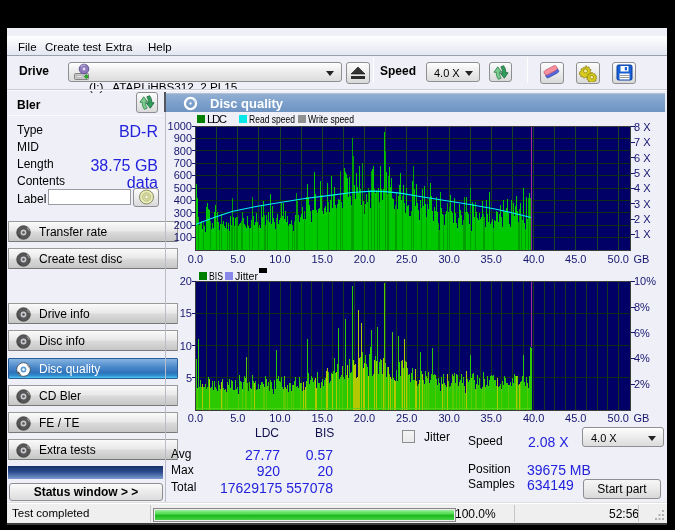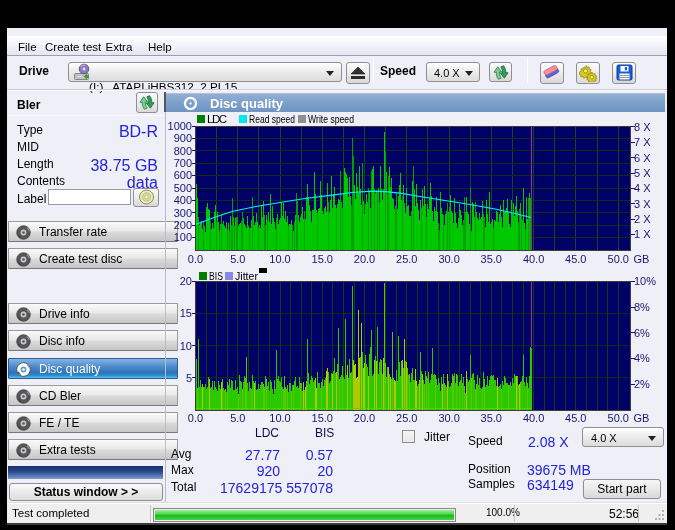--- a/index.html
+++ b/index.html
@@ -365,21 +365,21 @@
   <span class="ilab" style="left:461px;top:449px">Samples</span>
   <span class="ival" style="left:520px;top:449px">634149</span>
   <div class="pbtn" id="startpart">Start part</div>
 
   <div id="statusbar">
     <span class="abs" style="left:5px;top:4px;font-size:11.5px">Test completed</span>
     <div class="sbsep" style="left:143px"></div>
     <div id="pbar">
         <div id="pfill"></div>
       </div>
-    <span class="abs" style="left:479px;top:4px;font-size:10px">100.0%</span>
+    <span class="abs" style="left:448px;top:4px;font-size:12px">100.0%</span>
     <div class="sbsep" style="left:507px"></div>
     <span class="abs" style="left:602px;top:4px;font-size:12px">52:56</span>
     <div class="sbsep" style="left:631px"></div>
     <svg class="abs" style="left:648px;top:7px" width="10" height="10">
         <g fill="#B0B0B0">
           <rect x="7" y="0" width="2" height="2"></rect>
           <rect x="7" y="4" width="2" height="2"></rect>
           <rect x="7" y="8" width="2" height="2"></rect>
           <rect x="3.5" y="4" width="2" height="2"></rect>
           <rect x="3.5" y="8" width="2" height="2"></rect>

